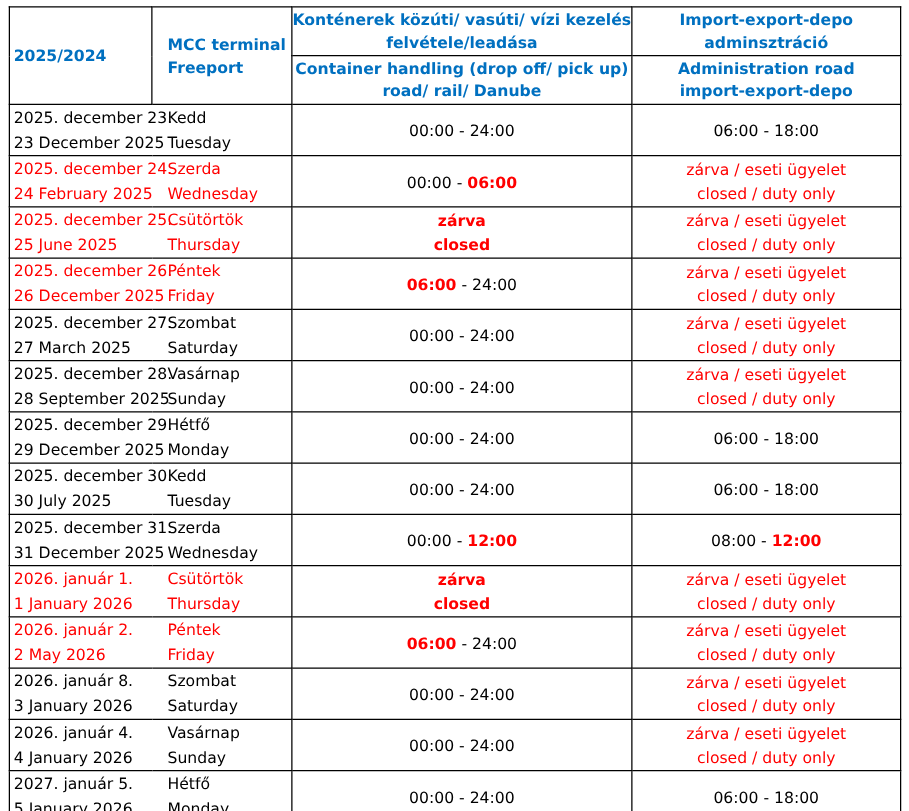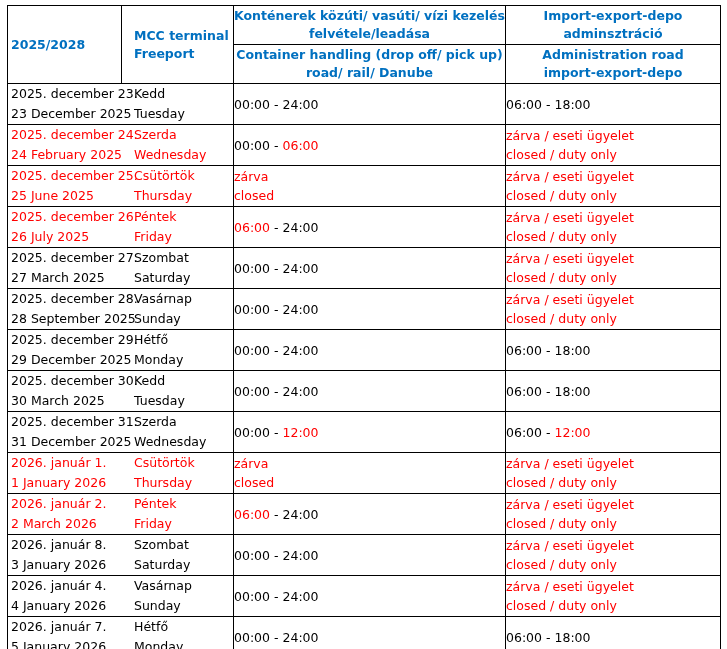--- a/index.html
+++ b/index.html
@@ -54,48 +54,48 @@
   }
   .dline {
     display: grid;
     grid-template-columns: 123px auto;
     padding-left: 3px;
     line-height: 20px;
     white-space: nowrap;
   }
   td.time-cell {
     vertical-align: middle;
-    text-align: left;
+    text-align: center;
   }
   .tline {
     line-height: 19px;
     white-space: nowrap;
   }
   
   .c-n, .seg-n { color: var(--black, #000000); }
   .c-r, .seg-r { color: var(--red, #FF0000); }
   .seg-br {
     color: var(--red, #FF0000);
-    font-weight: normal;
+    font-weight: bold;
   }
 </style>
 </head>
 <body>
 
 <table>
   <colgroup>
     <col style="width:114px">
     <col style="width:112px">
     <col style="width:272px">
     <col style="width:215px">
   </colgroup>
   <thead>
     <tr>
       <td class="season-cell hdr" rowspan="2">
-        <div class="hline">2025/2028</div>
+        <div class="hline">2025/2024</div>
       </td>
       <td class="terminal-cell hdr" rowspan="2">
         <div class="hline">MCC terminal</div>
         <div class="hline">Freeport</div>
       </td>
       <td class="hdr-center hdr">
         <div class="hline">Konténerek közúti/ vasúti/ vízi kezelése</div>
         <div class="hline">felvétele/leadása</div>
       </td>
       <td class="hdr-center hdr">
@@ -175,21 +175,21 @@
         </td>
   </tr>
 
   <tr>
     <td class="date-cell c-r" colspan="2">
       <div class="dline">
         <span>2025. december 26.</span>
             <span>Péntek</span>
       </div>
       <div class="dline">
-        <span>26 July 2025</span>
+        <span>26 December 2025</span>
             <span>Friday</span>
       </div>
     </td>
     <td class="time-cell">
           <div class="tline"><span class="seg-br">06:00</span><span class="seg-n"> - 24:00</span></div>
         </td>
     <td class="time-cell">
           <div class="tline"><span class="seg-r">zárva / eseti ügyelet</span></div>
           <div class="tline"><span class="seg-r">closed / duty only</span></div>
         </td>
@@ -254,21 +254,21 @@
         </td>
   </tr>
 
   <tr>
     <td class="date-cell c-n" colspan="2">
       <div class="dline">
         <span>2025. december 30.</span>
             <span>Kedd</span>
       </div>
       <div class="dline">
-        <span>30 March 2025</span>
+        <span>30 July 2025</span>
             <span>Tuesday</span>
       </div>
     </td>
     <td class="time-cell">
           <div class="tline"><span class="seg-n">00:00 - 24:00</span></div>
         </td>
     <td class="time-cell">
           <div class="tline"><span class="seg-n">06:00 - 18:00</span></div>
         </td>
   </tr>
@@ -281,21 +281,21 @@
       </div>
       <div class="dline">
         <span>31 December 2025</span>
             <span>Wednesday</span>
       </div>
     </td>
     <td class="time-cell">
           <div class="tline"><span class="seg-n">00:00 - </span><span class="seg-br">12:00</span></div>
         </td>
     <td class="time-cell">
-          <div class="tline"><span class="seg-n">06:00 - </span><span class="seg-br">12:00</span></div>
+          <div class="tline"><span class="seg-n">08:00 - </span><span class="seg-br">12:00</span></div>
         </td>
   </tr>
 
   <tr>
     <td class="date-cell c-r" colspan="2">
       <div class="dline">
         <span>2026. január 1.</span>
             <span>Csütörtök</span>
       </div>
       <div class="dline">
@@ -313,21 +313,21 @@
         </td>
   </tr>
 
   <tr>
     <td class="date-cell c-r" colspan="2">
       <div class="dline">
         <span>2026. január 2.</span>
             <span>Péntek</span>
       </div>
       <div class="dline">
-        <span>2 March 2026</span>
+        <span>2 May 2026</span>
             <span>Friday</span>
       </div>
     </td>
     <td class="time-cell">
           <div class="tline"><span class="seg-br">06:00</span><span class="seg-n"> - 24:00</span></div>
         </td>
     <td class="time-cell">
           <div class="tline"><span class="seg-r">zárva / eseti ügyelet</span></div>
           <div class="tline"><span class="seg-r">closed / duty only</span></div>
         </td>
@@ -369,21 +369,21 @@
         </td>
     <td class="time-cell">
           <div class="tline"><span class="seg-r">zárva / eseti ügyelet</span></div>
           <div class="tline"><span class="seg-r">closed / duty only</span></div>
         </td>
   </tr>
 
   <tr>
     <td class="date-cell c-n" colspan="2">
       <div class="dline">
-        <span>2026. január 7.</span>
+        <span>2027. január 5.</span>
             <span>Hétfő</span>
       </div>
       <div class="dline">
         <span>5 January 2026</span>
             <span>Monday</span>
       </div>
     </td>
     <td class="time-cell">
           <div class="tline"><span class="seg-n">00:00 - 24:00</span></div>
         </td>

